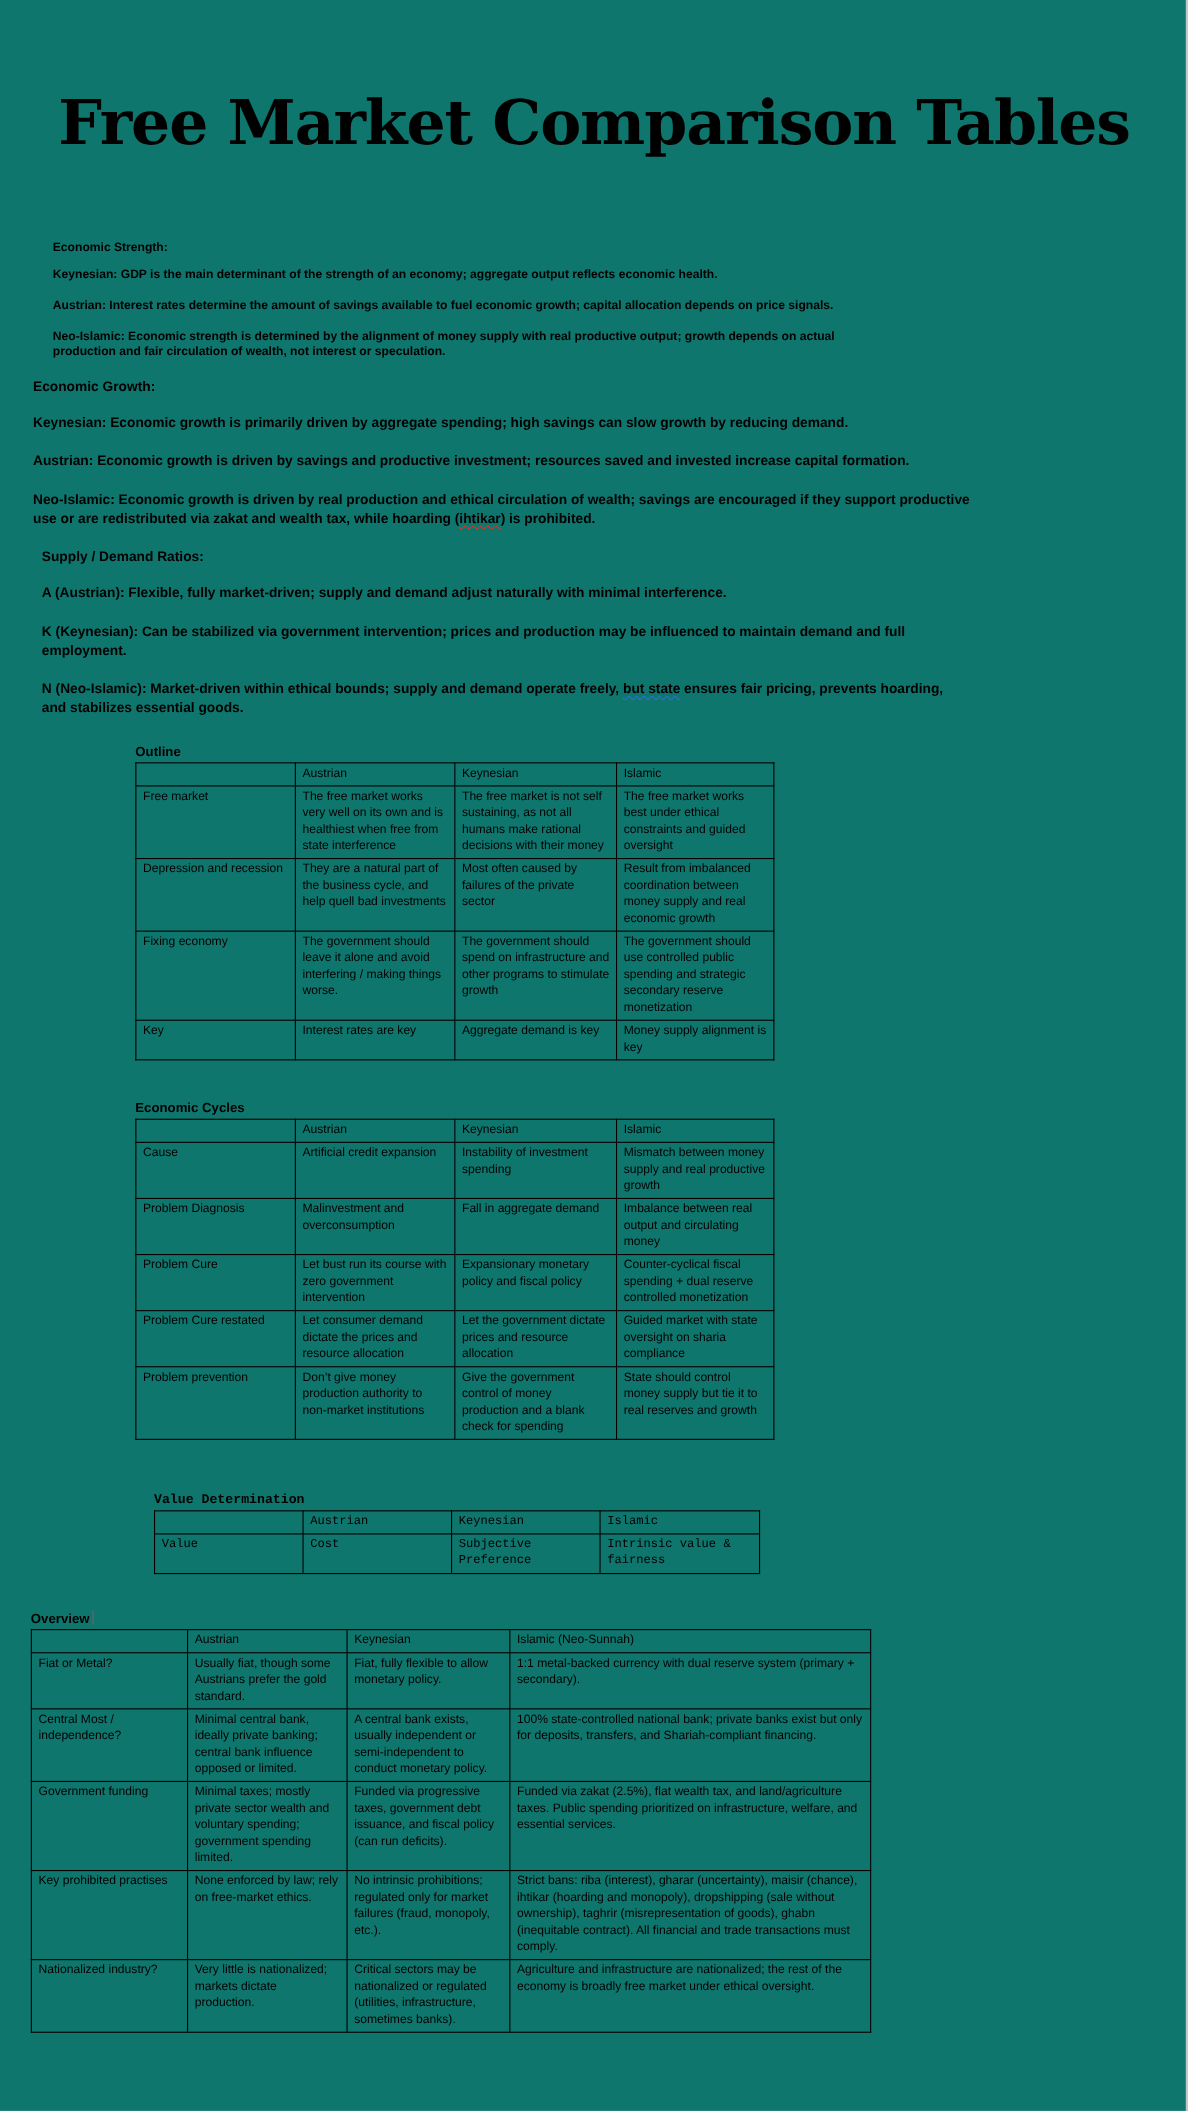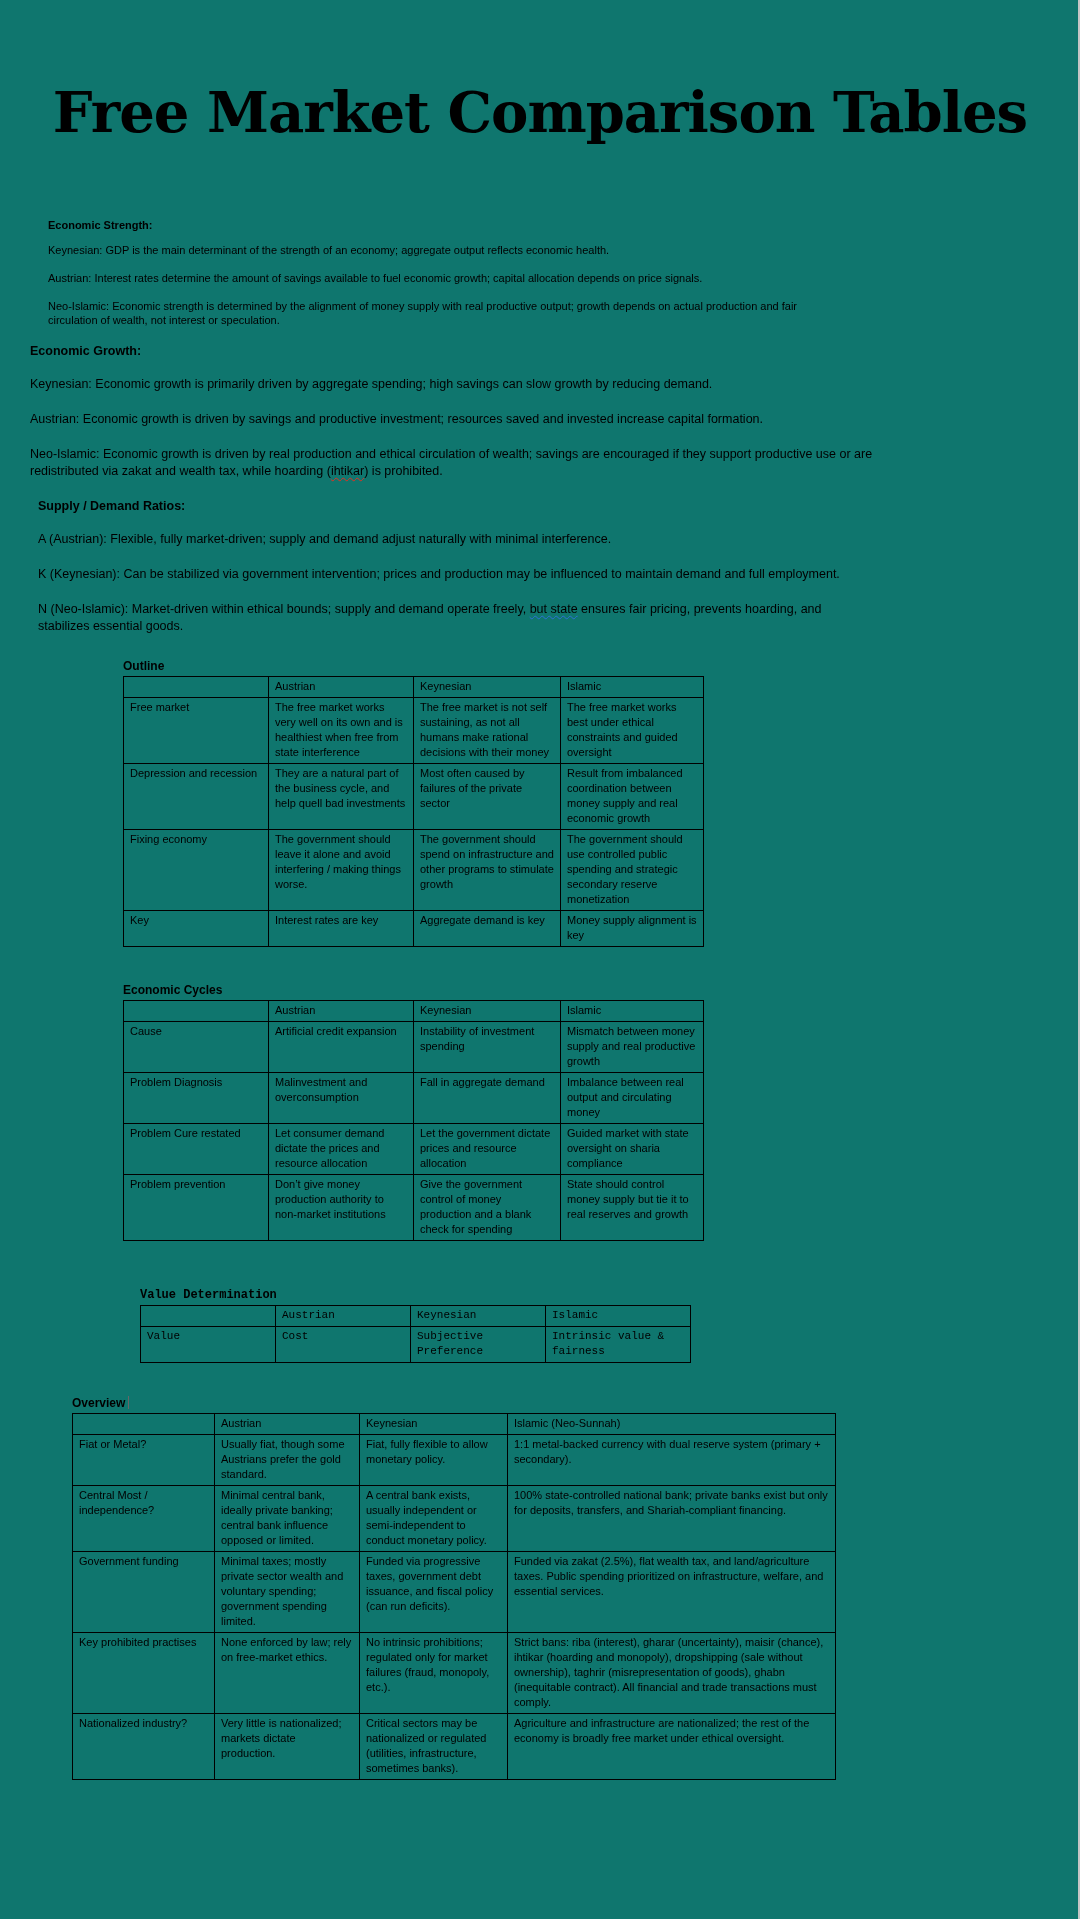--- a/index.html
+++ b/index.html
@@ -18,40 +18,40 @@
     text-align:center;
     font-family:"DejaVu Serif",serif;
     font-weight:700;
     font-size:56px;line-height:64px;
     letter-spacing:-1px;
     white-space:nowrap;
   }
 
   
   .sec h2{font-weight:700;}
-  .sec p{margin:0;}
+  .sec p{margin:0;font-weight:bold;}
   .sec-strength{margin:74px 0 0 48px;width:755px;font-size:11px;line-height:14px;}
   .sec-strength h2{font-size:11px;margin:0 0 11px;}
   .sec-strength p{margin:0 0 14px;}
   .sec-growth{margin:16px 0 0 30px;width:875px;font-size:12.5px;line-height:17px;}
   .sec-growth h2{font-size:12.5px;margin:0 0 16px;}
   .sec-growth p{margin:0 0 18px;}
   .sec-sd{margin:16px 0 0 38px;width:835px;font-size:12.5px;line-height:17px;}
   .sec-sd h2{font-size:12.5px;margin:0 0 16px;}
   .sec-sd p{margin:0 0 18px;}
 
   .sq-red{text-decoration:underline wavy #e03020;text-decoration-thickness:1px;text-underline-offset:2px;margin-top:28px;}
   .sq-blue{text-decoration:underline wavy #2b6fd4;text-decoration-thickness:1px;text-underline-offset:2px;}
 
   
   .tblock h3{font-size:12px;line-height:15px;margin:0 0 2px;font-weight:700;}
   .tb-outline{margin:24px 0 0 123px;}
   .tb-ec{margin:36px 0 0 123px;}
   .tb-vd{margin:47px 0 0 140px;font-family:Liberation Mono, monospace;}
-  .tb-ov{margin:33px 0 0 72px;}
+  .tb-ov{margin:33px 0 0 28px;}
 
   table{border-collapse:collapse;table-layout:fixed;}
   td{
     border:1px solid #000;
     padding:2px 6px 3px;
     font-size:11px;line-height:15px;
     vertical-align:top;text-align:left;
     word-wrap:break-word;
   }
 
@@ -151,20 +151,26 @@
             <td>Instability of investment spending</td>
             <td>Mismatch between money supply and real productive growth</td>
           </tr>
           <tr>
             <td>Problem Diagnosis</td>
             <td>Malinvestment and overconsumption</td>
             <td>Fall in aggregate demand</td>
             <td>Imbalance between real output and circulating money</td>
           </tr>
           <tr>
+            <td>Problem Cure</td>
+            <td>Let bust run its course with zero government intervention</td>
+            <td>Expansionary monetary policy and fiscal policy</td>
+            <td>Counter-cyclical fiscal spending + dual reserve controlled monetization</td>
+          </tr>
+          <tr>
             <td>Problem Cure restated</td>
             <td>Let consumer demand dictate the prices and resource allocation</td>
             <td>Let the government dictate prices and resource allocation</td>
             <td>Guided market with state oversight on sharia compliance</td>
           </tr>
           <tr>
             <td>Problem prevention</td>
             <td>Don’t give money production authority to non-market institutions</td>
             <td>Give the government control of money production and a blank check for spending</td>
             <td>State should control money supply but tie it to real reserves and growth</td>

